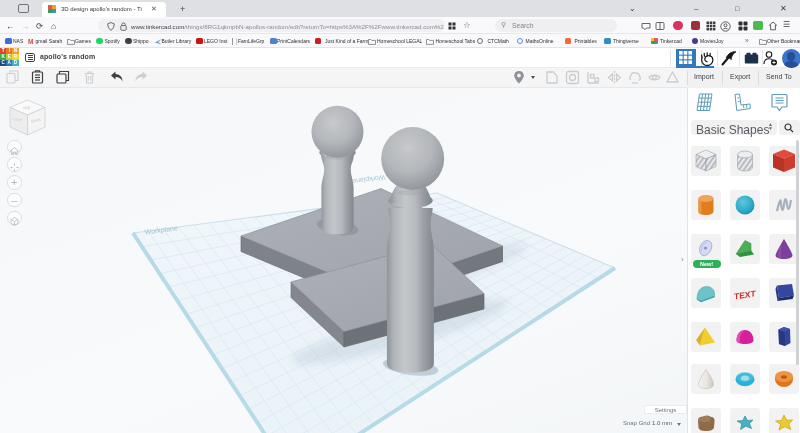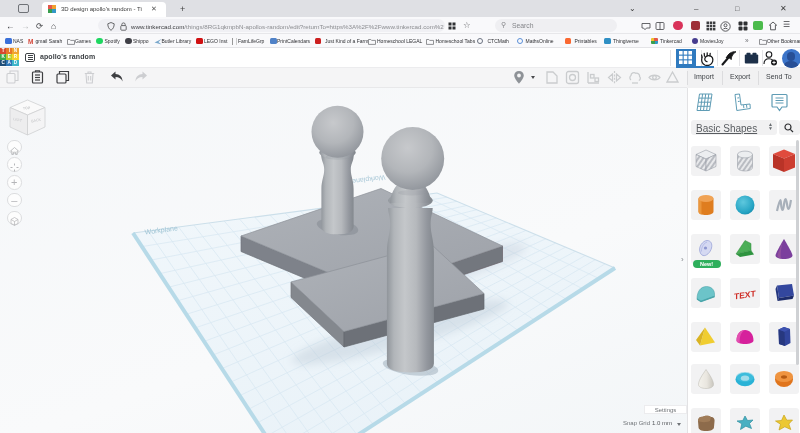--- a/index.html
+++ b/index.html
@@ -35,21 +35,21 @@
 #ieb{left:687px;top:68px;width:113px;height:20px;background:#f1f1f2;}
 .iebtn{top:73px;font-size:7px;color:#3e4246;}
 .iebsep{top:71px;width:1px;height:14px;background:#dcdcde;}
 #canvas{left:0;top:88px;width:687px;height:345px;background:linear-gradient(160deg,#f5f7f9 0%,#f9fafb 60%,#f3f6f8 100%);overflow:hidden;}
 .zbtn{left:7px;width:14.6px;height:14.6px;border-radius:50%;border:1px solid #dcdddf;background:#fdfdfd;color:#b9babd;text-align:center;}
 #settingsbtn{left:644px;top:316.5px;width:43px;height:9.5px;background:#fff;border:1px solid #ececee;font-size:6px;color:#707478;text-align:center;line-height:9px;}
 #snapgrid{left:623px;top:332px;font-size:6px;color:#6f7377;}
 #panel{left:687px;top:88px;width:113px;height:345px;background:#fff;border-left:1px solid #e2e2e4;}
 .ph{top:5px;}
 #bsrow{left:3px;top:31.5px;width:85.5px;height:15px;background:#f1f1f2;border-radius:3px;}
-#bstxt{left:8px;top:35px;font-size:10px;color:#585c60;text-decoration:underline;}
+#bstxt{left:8px;top:35px;font-size:12px;color:#585c60;}
 #bsarr{left:80px;top:33.5px;font-size:5px;color:#6a6e72;line-height:4px;}
 #srchbox{left:91px;top:31.5px;width:21px;height:15px;background:#f1f1f2;border-radius:3px;}
 .tile{width:30px;height:30px;background:#f2f2f3;border-radius:3px;}
 #newbadge{left:4.5px;top:172px;width:28px;height:8px;background:#2eaf5c;border-radius:4px;color:#fff;font-size:5.5px;font-weight:bold;text-align:center;line-height:8px;}
 #pscroll{left:107.5px;top:52px;width:3.5px;height:225px;background:#cfd1d4;border-radius:2px;}
 #collapse{left:679px;top:166px;font-size:8px;color:#85898d;}
 </style></head><body>
 <div id="page">
 
 <div id="titlebar" class="abs"></div>

